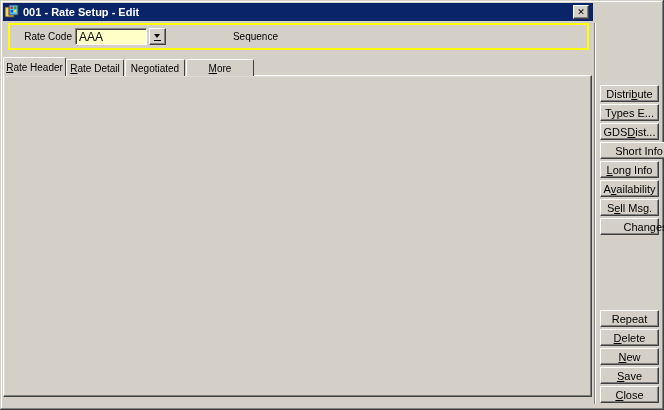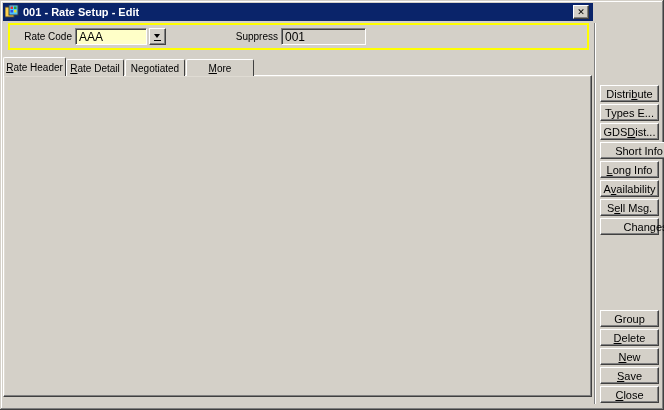--- a/index.html
+++ b/index.html
@@ -72,22 +72,21 @@
       </div>
   </div>
 
   
   <div class="hlpanel" style="left:8px;top:23px;width:581px;height:27px;"></div>
   <div class="abs lbl" style="left:10px;top:30px;width:62px;">Rate Code</div>
   <div class="abs fld yellow h17" style="left:75px;top:28px;width:72px;">AAA</div>
   <div class="abs btn lov" style="left:149px;top:28px;height:17px;">
       <span class="lovglyph"></span>
     </div>
-  <div class="abs lbl" style="left:220px;top:30px;width:58px;">Suppress</div>
-  <div class="abs fld ro h17" style="left:281px;top:28px;width:85px;">001</div>
+  <div class="abs lbl" style="left:220px;top:30px;width:58px;">Sequence</div>
 
   
   <div class="tab active" style="left:3px;top:57px;width:63px;height:19px;"><u>R</u>ate Header</div>
   <div class="tab" style="left:66px;top:59px;width:58px;height:17px;"><u>R</u>ate Detail</div>
   <div class="tab" style="left:125px;top:59px;width:60px;height:17px;">Negotiated</div>
   <div class="tab" style="left:186px;top:59px;width:68px;height:17px;"><u>M</u>ore</div>
 
   
   <div class="tabpanel" style="left:3px;top:75px;width:589px;height:322px;"></div>
 
@@ -304,19 +303,19 @@
   
   <div class="abs btn" style="left:600px;top:85px;width:59px;height:17px;">Distri<u>b</u>ute</div>
   <div class="abs btn" style="left:600px;top:104px;width:59px;height:17px;">Types E...</div>
   <div class="abs btn" style="left:600px;top:123px;width:59px;height:17px;text-align:center;">GDS <u>D</u>ist...</div>
   <div class="abs btn" style="left:600px;top:142px;width:78px;height:17px;">Short Info</div>
   <div class="abs btn" style="left:600px;top:161px;width:59px;height:17px;"><u>L</u>ong Info</div>
   <div class="abs btn" style="left:600px;top:180px;width:59px;height:17px;">A<u>v</u>ailability</div>
   <div class="abs btn" style="left:600px;top:199px;width:59px;height:17px;text-align:right;">S<u>e</u>ll Msg.</div>
   <div class="abs btn" style="left:600px;top:218px;width:59px;height:17px;padding-left:32px;">Changes</div>
 
-  <div class="abs btn" style="left:600px;top:310px;width:59px;height:17px;">Group</div>
+  <div class="abs btn" style="left:600px;top:310px;width:59px;height:17px;">Repeat</div>
   <div class="abs btn" style="left:600px;top:329px;width:59px;height:17px;"><u>D</u>elete</div>
   <div class="abs btn" style="left:600px;top:348px;width:59px;height:17px;"><u>N</u>ew</div>
   <div class="abs btn" style="left:600px;top:367px;width:59px;height:17px;"><u>S</u>ave</div>
   <div class="abs btn" style="left:600px;top:386px;width:59px;height:17px;"><u>C</u>lose</div>
 
 </div>
 
 </body></html>

